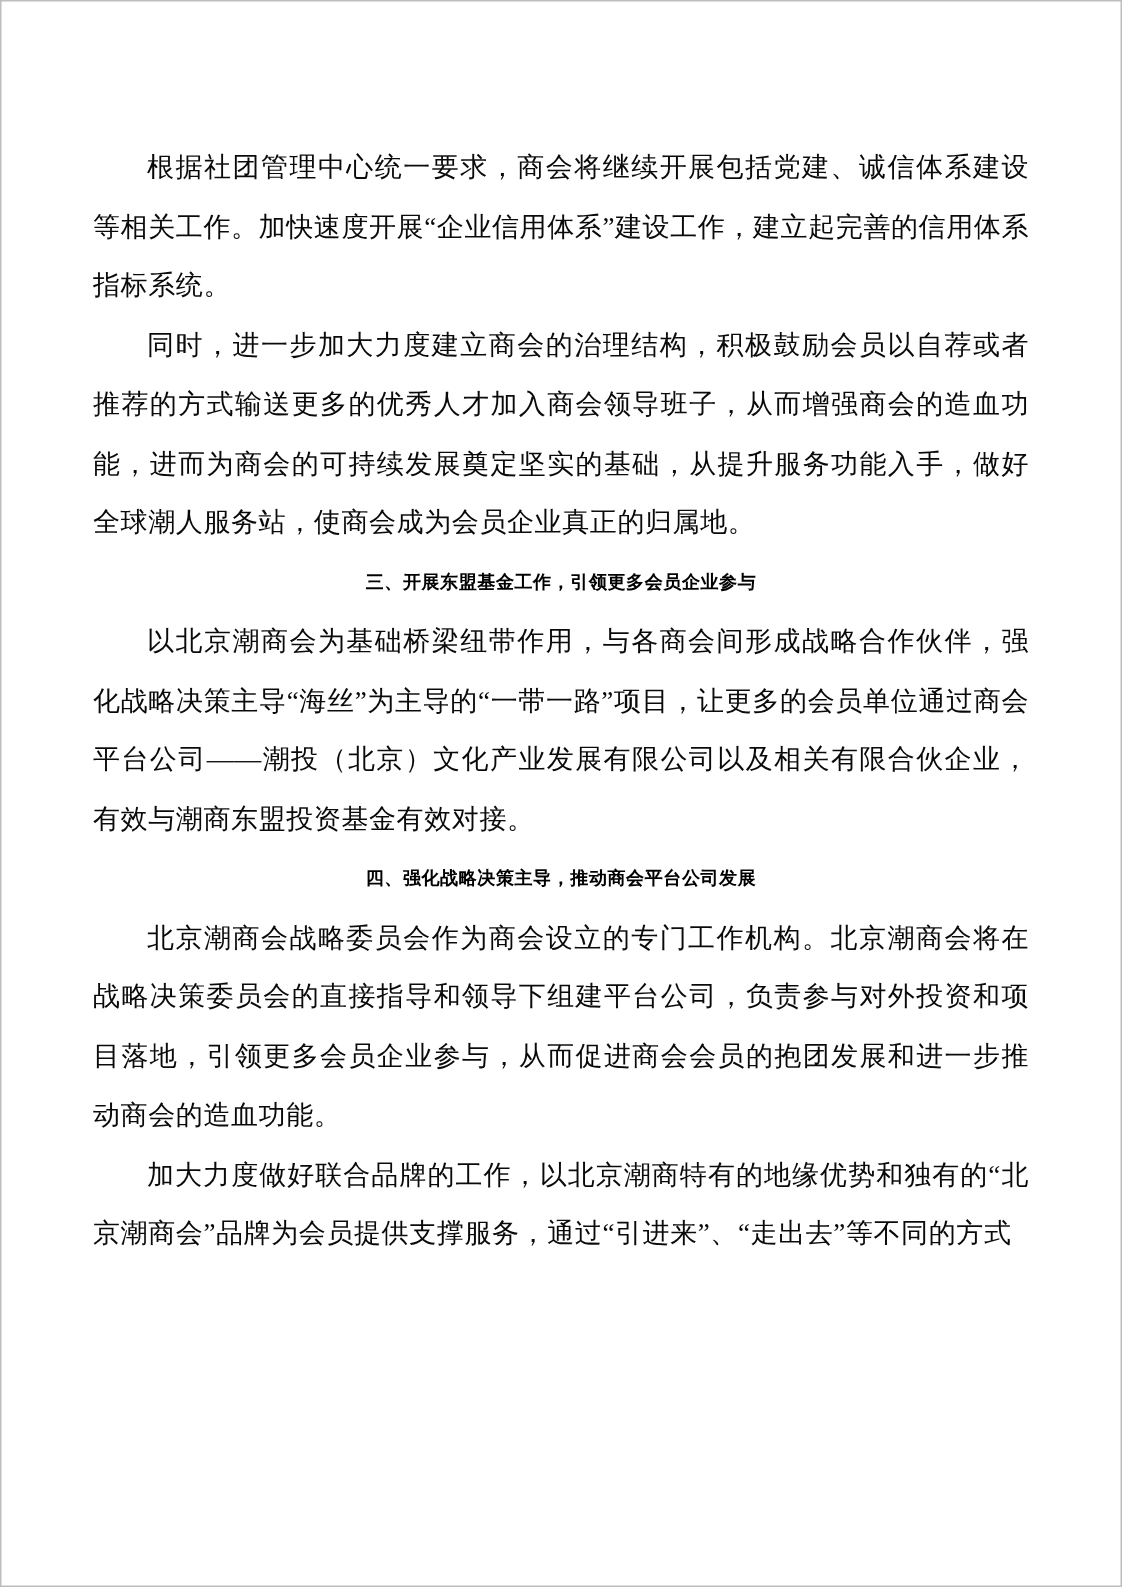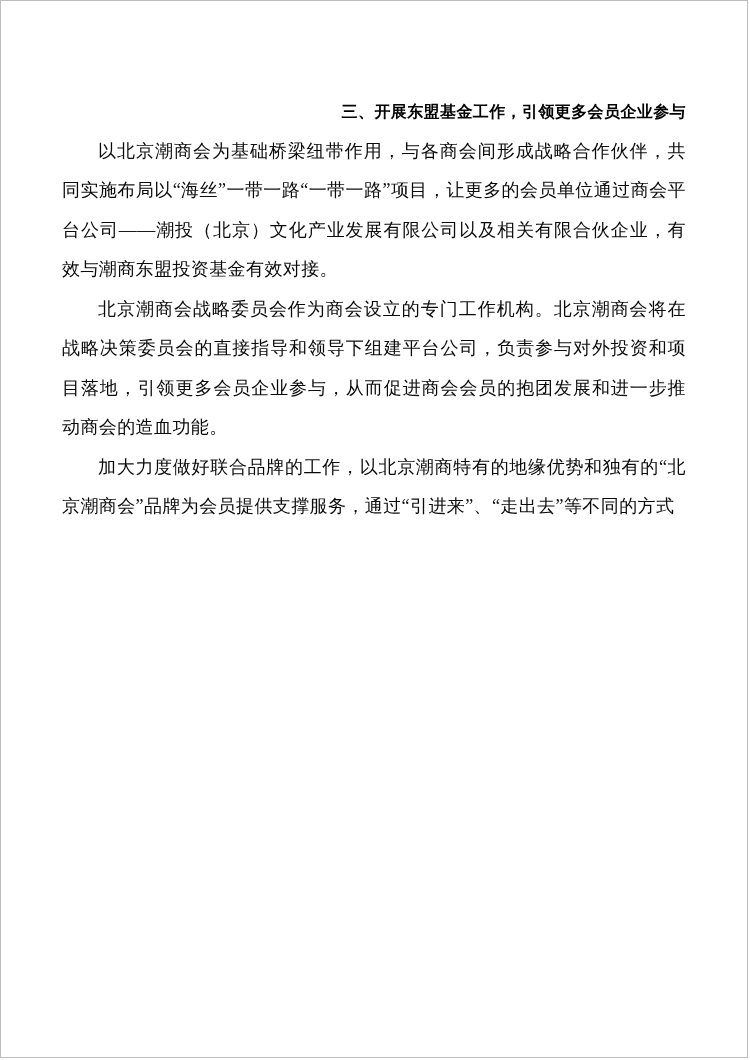--- a/index.html
+++ b/index.html
@@ -36,33 +36,36 @@
     font-size: 18px;
     line-height: 39.5px;
     text-align: justify;
     text-justify: inter-ideograph;
     text-indent: 36px;
     letter-spacing: 0.4px;
     font-family: "Liberation Serif", "DejaVu Serif", serif;
   }
   .doc-body h3.heading {
     margin: 0;
-    font-size: 16px;
+    font-size: 12px;
     line-height: 39.5px;
     font-weight: bold;
-    text-align: right;
+    text-align: center;
     text-indent: 0;
     letter-spacing: 0.4px;
     font-family: "Liberation Sans", "DejaVu Sans", sans-serif;
     color: #000000;
   }
 </style>
 </head>
 <body>
 
 <div class="page">
   <div class="doc-body">
+      <p class="paragraph">根据社团管理中心统一要求，商会将继续开展包括党建、诚信体系建设等相关工作。加快速度开展“企业信用体系”建设工作，建立起完善的信用体系指标系统。</p>
+      <p class="paragraph">同时，进一步加大力度建立商会的治理结构，积极鼓励会员以自荐或者推荐的方式输送更多的优秀人才加入商会领导班子，从而增强商会的造血功能，进而为商会的可持续发展奠定坚实的基础，从提升服务功能入手，做好全球潮人服务站，使商会成为会员企业真正的归属地。</p>
       <h3 class="heading">三、开展东盟基金工作，引领更多会员企业参与</h3>
-      <p class="paragraph">以北京潮商会为基础桥梁纽带作用，与各商会间形成战略合作伙伴，共同实施布局以“海丝”一带一路“一带一路”项目，让更多的会员单位通过商会平台公司——潮投（北京）文化产业发展有限公司以及相关有限合伙企业，有效与潮商东盟投资基金有效对接。</p>
+      <p class="paragraph">以北京潮商会为基础桥梁纽带作用，与各商会间形成战略合作伙伴，强化战略决策主导“海丝”为主导的“一带一路”项目，让更多的会员单位通过商会平台公司——潮投（北京）文化产业发展有限公司以及相关有限合伙企业，有效与潮商东盟投资基金有效对接。</p>
+      <h3 class="heading">四、强化战略决策主导，推动商会平台公司发展</h3>
       <p class="paragraph">北京潮商会战略委员会作为商会设立的专门工作机构。北京潮商会将在战略决策委员会的直接指导和领导下组建平台公司，负责参与对外投资和项目落地，引领更多会员企业参与，从而促进商会会员的抱团发展和进一步推动商会的造血功能。</p>
       <p class="paragraph">加大力度做好联合品牌的工作，以北京潮商特有的地缘优势和独有的“北京潮商会”品牌为会员提供支撑服务，通过“引进来”、“走出去”等不同的方式</p>
     </div>
 </div>
 
 </body></html>

